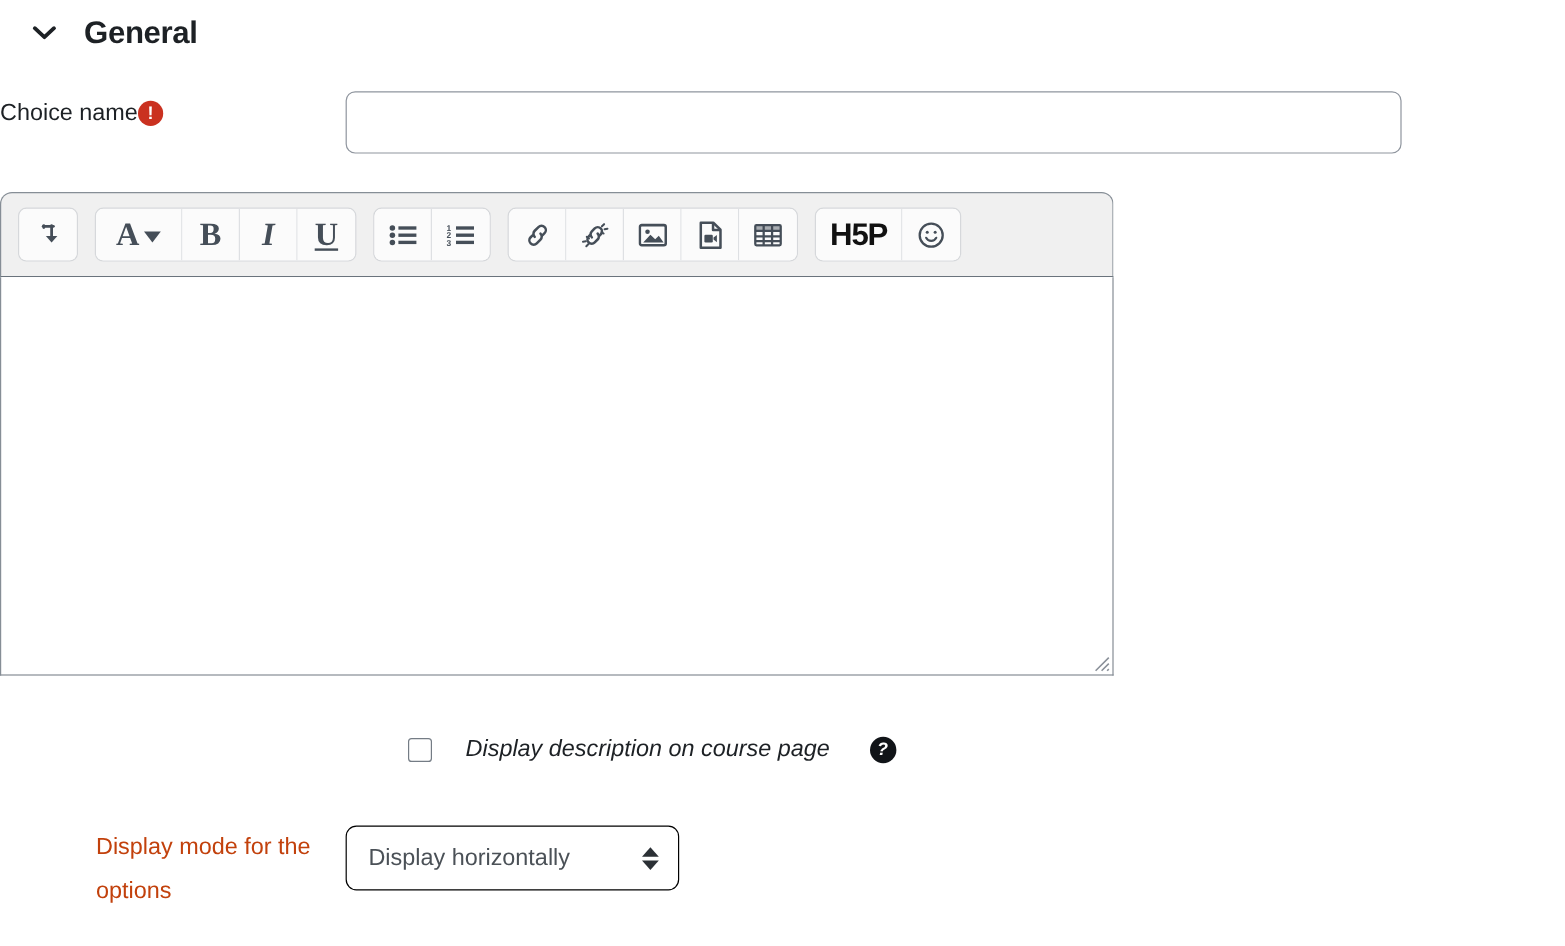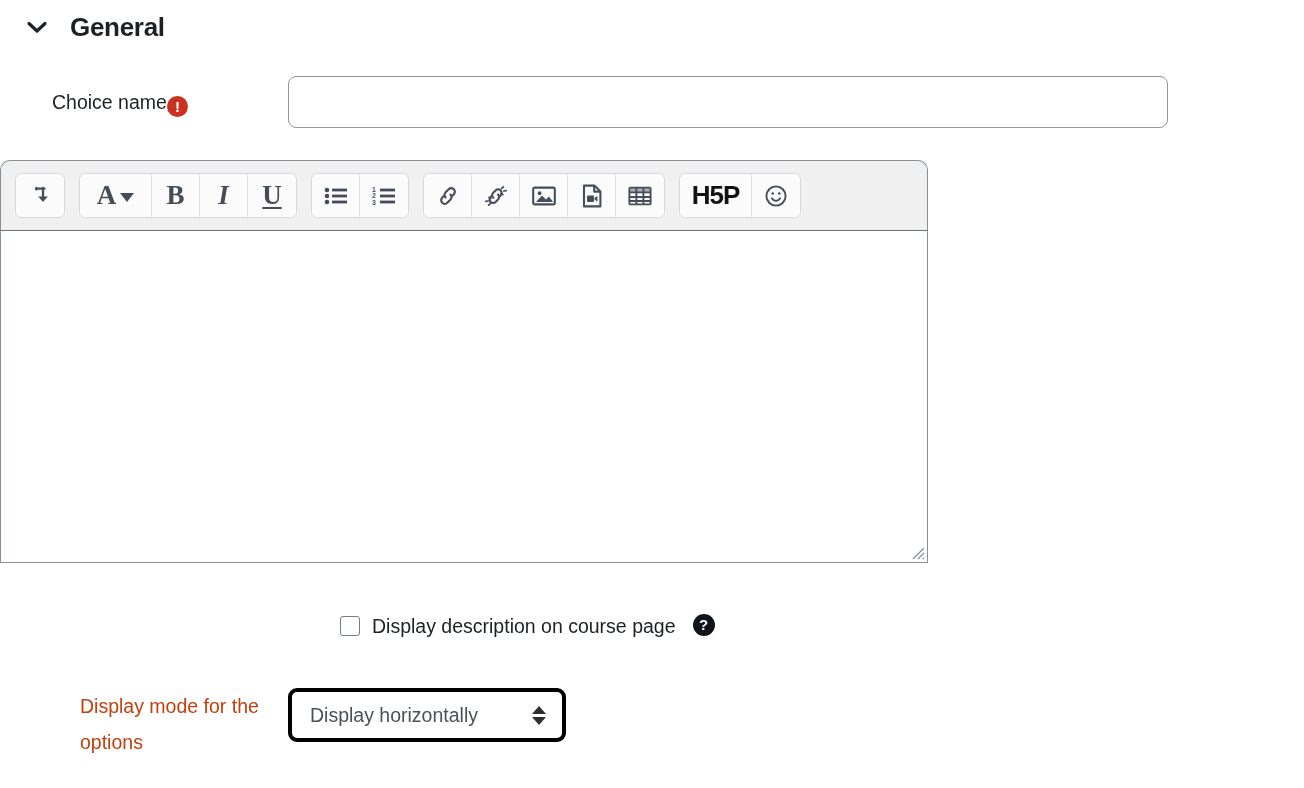--- a/index.html
+++ b/index.html
@@ -47,24 +47,23 @@
     margin: 0;
   }
 
   
   .form-row {
     position: absolute;
     display: flex;
   }
   .label-wrap {
     display: flex;
-    align-items: center;
+    align-items: flex-start;
     width: 288px;
     box-sizing: border-box;
-    padding-left: 52px;
   }
   .label-text {
     font-size: 19.5px;
     line-height: 36px;
     color: #1d2125;
   }
   .req-icon {
     width: 21px;
     height: 21px;
     border-radius: 50%;
@@ -190,22 +189,23 @@
 
   
   #row-checkbox {
     left: 0;
     top: 614px;
     align-items: center;
   }
   .cb-offset { width: 340px; }
   .cb-line {
     display: flex;
-    align-items: flex-end;
-    gap: 12px;
+    align-items: center;
+    gap: 28px;
+    font-style: italic;
   }
   .checkbox {
     width: 20px;
     height: 20px;
     box-sizing: border-box;
     border: 1.5px solid #747c85;
     border-radius: 3px;
     background: #ffffff;
     cursor: pointer;
     flex: none;
@@ -237,21 +237,21 @@
     box-sizing: border-box;
     padding-left: 80px;
     font-size: 19.5px;
     line-height: 36px;
     color: #c2410c;
   }
   .select-box {
     width: 278px;
     height: 54px;
     box-sizing: border-box;
-    border: 4px solid #000000;
+    border: 1px solid #000000;
     border-radius: 9px;
     background: #ffffff;
     display: flex;
     align-items: center;
     justify-content: space-between;
     padding: 0 16px 0 18px;
     cursor: pointer;
   }
   .select-value {
     font-size: 19.5px;

